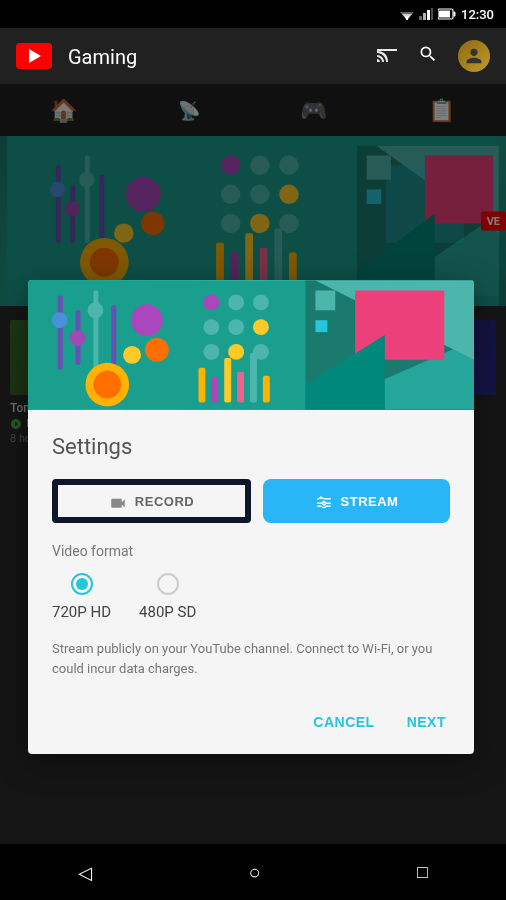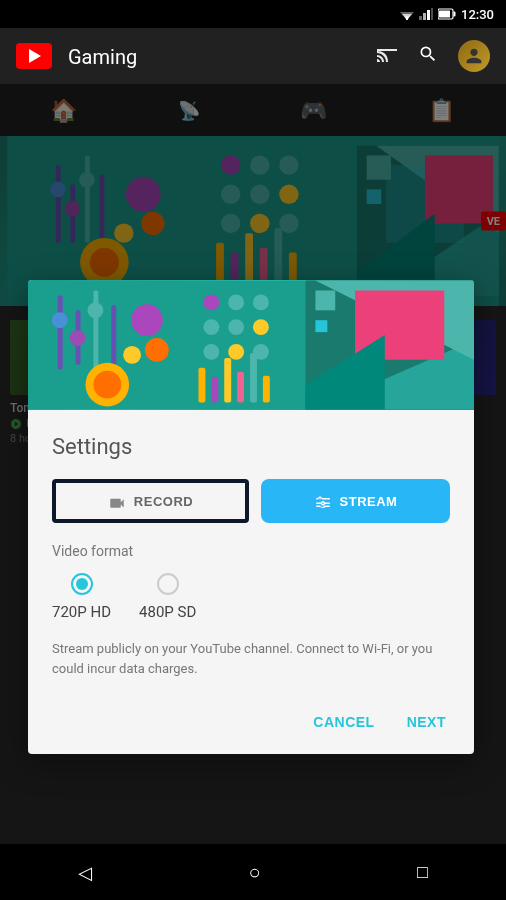--- a/index.html
+++ b/index.html
@@ -194,21 +194,21 @@
 
     .mode-buttons {
       display: flex;
       gap: 12px;
       margin-bottom: 20px;
     }
 
     .btn-record {
       flex: 1;
       height: 44px;
-      border: 4px solid #0f172a;
+      border: 6px solid #0f172a;
       background: transparent;
       border-radius: 4px;
       display: flex;
       align-items: center;
       justify-content: center;
       gap: 8px;
       cursor: pointer;
       color: #666;
       font-size: 13px;
       font-weight: 600;

